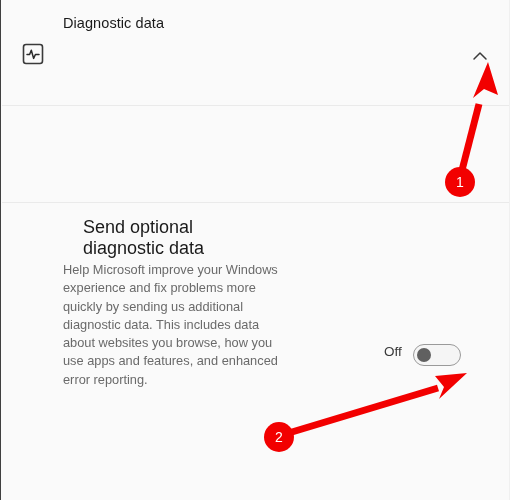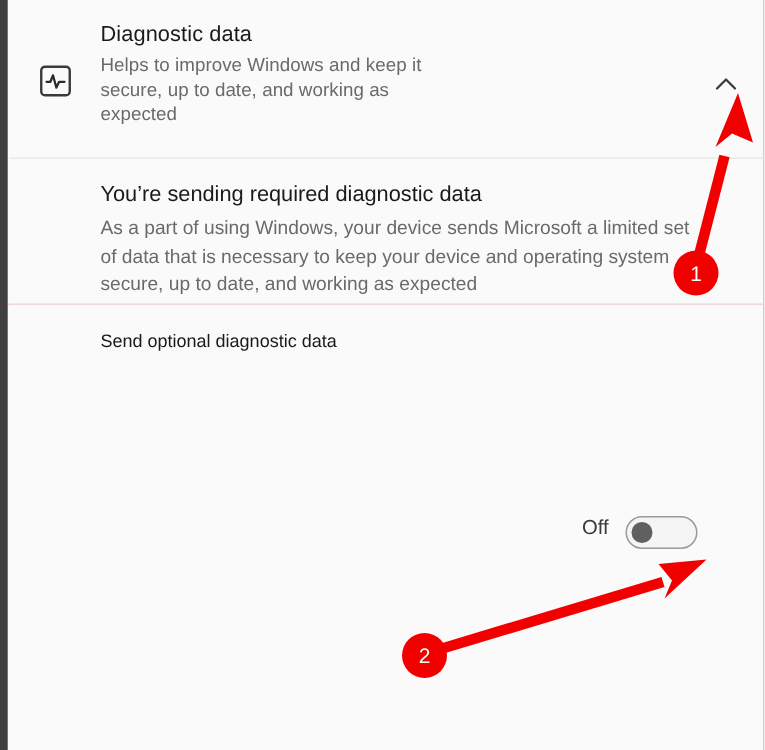--- a/index.html
+++ b/index.html
@@ -11,23 +11,23 @@
     height: 500px;
     background: #ffffff;
     font-family: "Liberation Sans", sans-serif;
     overflow: hidden;
   }
 
   #root {
     position: relative;
     width: 510px;
     height: 500px;
-    background: #be185d;
+    background: #bef264;
     box-sizing: border-box;
-    border-left: 5px solid #404040;
+    border-left: 1px solid #404040;
     border-right: 1px solid #f0f0f0;
     overflow: hidden;
   }
 
   
   .section {
     position: relative;
     background: #fafafa;
     box-sizing: border-box;
   }
@@ -122,23 +122,24 @@
     width: 509px;
     height: 297px;
   }
   #optional-texts {
     position: absolute;
     left: 62px;
     top: 14px;
     width: 215px;
   }
   .o-title {
-    font-size: 12px;
+    font-size: 18px;
     color: #1a1a1a;
     line-height: 21px;
+    margin-left: 20px;
   }
   .o-body {
     font-size: 12.8px;
     color: #6a6a6a;
     line-height: 18.3px;
     margin-top: 2px;
   }
   .o-note {
     font-size: 12.8px;
     color: #6a6a6a;
@@ -211,44 +212,40 @@
 
     <div id="header-icon">
       <svg width="24" height="24" viewBox="0 0 24 24">
         <rect x="2.5" y="2.5" width="19" height="19" rx="2.5" ry="2.5" fill="none" stroke="#3a3a3a" stroke-width="1.6"></rect>
         <polyline points="6,12.5 8.6,12.5 10.3,8.2 12.6,16.4 14.4,12.5 18,12.5" fill="none" stroke="#2a2a2a" stroke-width="1.5" stroke-linejoin="round" stroke-linecap="round"></polyline>
       </svg>
     </div>
 
     <div id="header-texts">
       <div class="h-title">Diagnostic data</div>
-      <div class="h-sub">Helps to improve Windows and keep it secure, up to date, and working as expected</div>
     </div>
 
 
     <div id="header-chevron">
       <svg width="24" height="24" viewBox="0 0 24 24">
         <polyline points="6,15 12,9 18,15" fill="none" stroke="#3a3a3a" stroke-width="1.5" stroke-linecap="round" stroke-linejoin="round"></polyline>
       </svg>
     </div>
 
     <div class="divider" style="bottom:0;"></div>
   </div>
 
   <div class="section" id="required-section">
-    <div id="required-texts">
-      <div class="r-title">You’re sending required diagnostic data</div>
-      <div class="r-body">As a part of using Windows, your device sends Microsoft a limited set of data that is necessary to keep your device and operating system secure, up to date, and working as expected</div>
-    </div>
     <div class="divider" style="bottom:0;"></div>
   </div>
 
   <div class="section" id="optional-section">
     <div id="optional-texts">
       <div class="o-title">Send optional diagnostic data</div>
+      <div class="o-body">Help Microsoft improve your Windows experience and fix problems more quickly by sending us additional diagnostic data. This includes data about websites you browse, how you use apps and features, and enhanced error reporting.</div>
     </div>
 
     <div id="toggle-wrap">
       <div id="toggle-label">Off</div>
       <div id="toggle-switch">
         <div id="toggle-knob"></div>
       </div>
     </div>
   </div>
 

